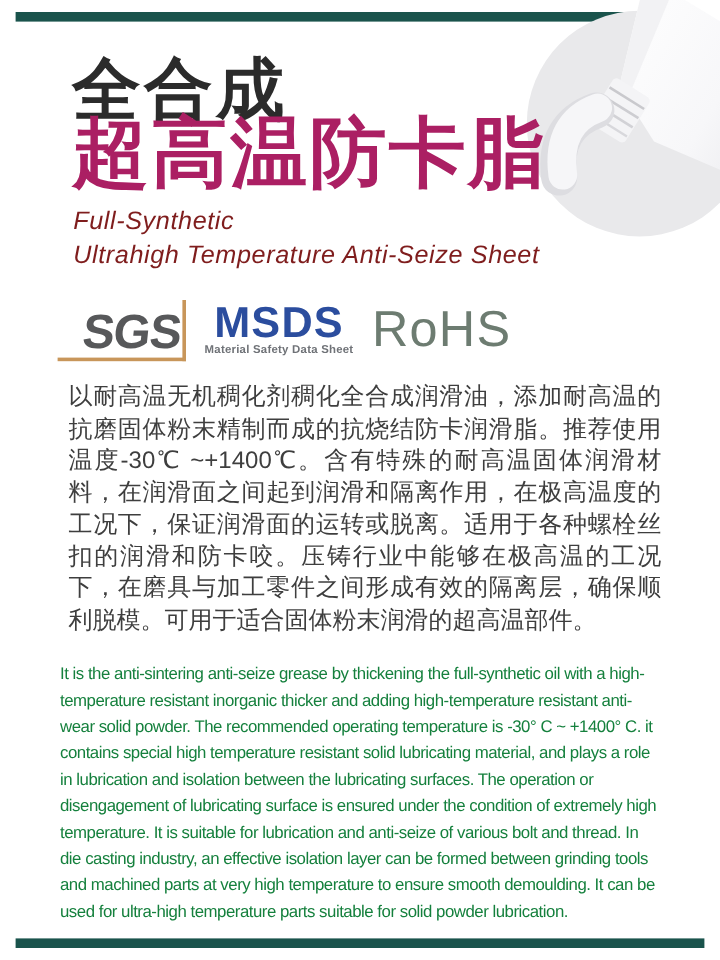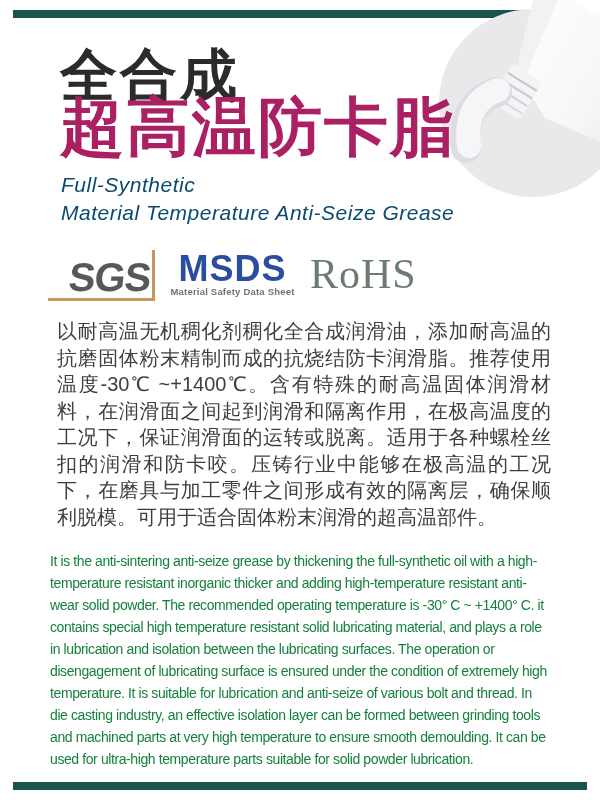--- a/index.html
+++ b/index.html
@@ -26,21 +26,21 @@
     font-size:57px;line-height:62px;font-weight:700;color:#2b2b2b;
     letter-spacing:3px;
   }
   #title-cn-2{
     position:absolute;left:60px;top:98px;
     font-size:64px;line-height:58px;font-weight:700;color:#ab1f63;
     letter-spacing:2px;
   }
   .subtitle{
     position:absolute;left:61px;
-    font-style:italic;color:#0c4a6e;
+    font-style:italic;color:#7f1d1d;
     font-size:21px;line-height:26px;letter-spacing:0.5px;
   }
   #subtitle-1{top:172px;}
   #subtitle-2{top:200px;}
 
   
   #logos{position:absolute;left:48px;top:250px;width:380px;height:56px;}
   #sgs-logo{
     position:absolute;left:0;top:0;width:104px;height:48px;
     border-bottom:3px solid #c8965a;border-right:3px solid #c8965a;
@@ -55,21 +55,21 @@
   #msds-text{
     font-size:36px;line-height:34px;font-weight:700;color:#2b4d9e;
     letter-spacing:1px;font-family:"Liberation Sans", sans-serif;
   }
   #msds-sub{
     font-size:9.5px;line-height:12px;color:#6f7277;letter-spacing:0.2px;
     font-weight:700;
   }
   #rohs-logo{
     position:absolute;left:262px;top:2px;
-    font-family:Liberation Serif, serif;
+    font-family:Liberation Sans, sans-serif;
     font-size:42px;line-height:44px;color:#6d7c71;letter-spacing:1px;
   }
 
   
   #desc-cn{
     position:absolute;left:57px;top:318px;width:494px;
     font-size:20px;line-height:26.5px;color:#3e3e3e;font-weight:500;
     text-align:justify;
   }
   #desc-en{
@@ -113,21 +113,21 @@
 
         <path d="M 77 92 C 54 100, 42 118, 46 148" fill="none" stroke="#dddde1" stroke-width="30" stroke-linecap="round"></path>
         <path d="M 78 90 C 56 98, 45 116, 49 146" fill="none" stroke="#f6f6f8" stroke-width="24" stroke-linecap="round"></path>
       </g>
     </svg>
   </div>
 
   <div id="title-cn-1">全合成</div>
   <div id="title-cn-2">超高温防卡脂</div>
   <div id="subtitle-1" class="subtitle">Full-Synthetic</div>
-  <div id="subtitle-2" class="subtitle">Material Temperature Anti-Seize Grease</div>
+  <div id="subtitle-2" class="subtitle">Ultrahigh Temperature Anti-Seize Sheet</div>
 
   <div id="logos">
     <div id="sgs-logo">
       <span id="sgs-text">SGS</span>
     </div>
     <div id="msds-logo">
       <div id="msds-text">MSDS</div>
       <div id="msds-sub">Material Safety Data Sheet</div>
     </div>
     <div id="rohs-logo">

